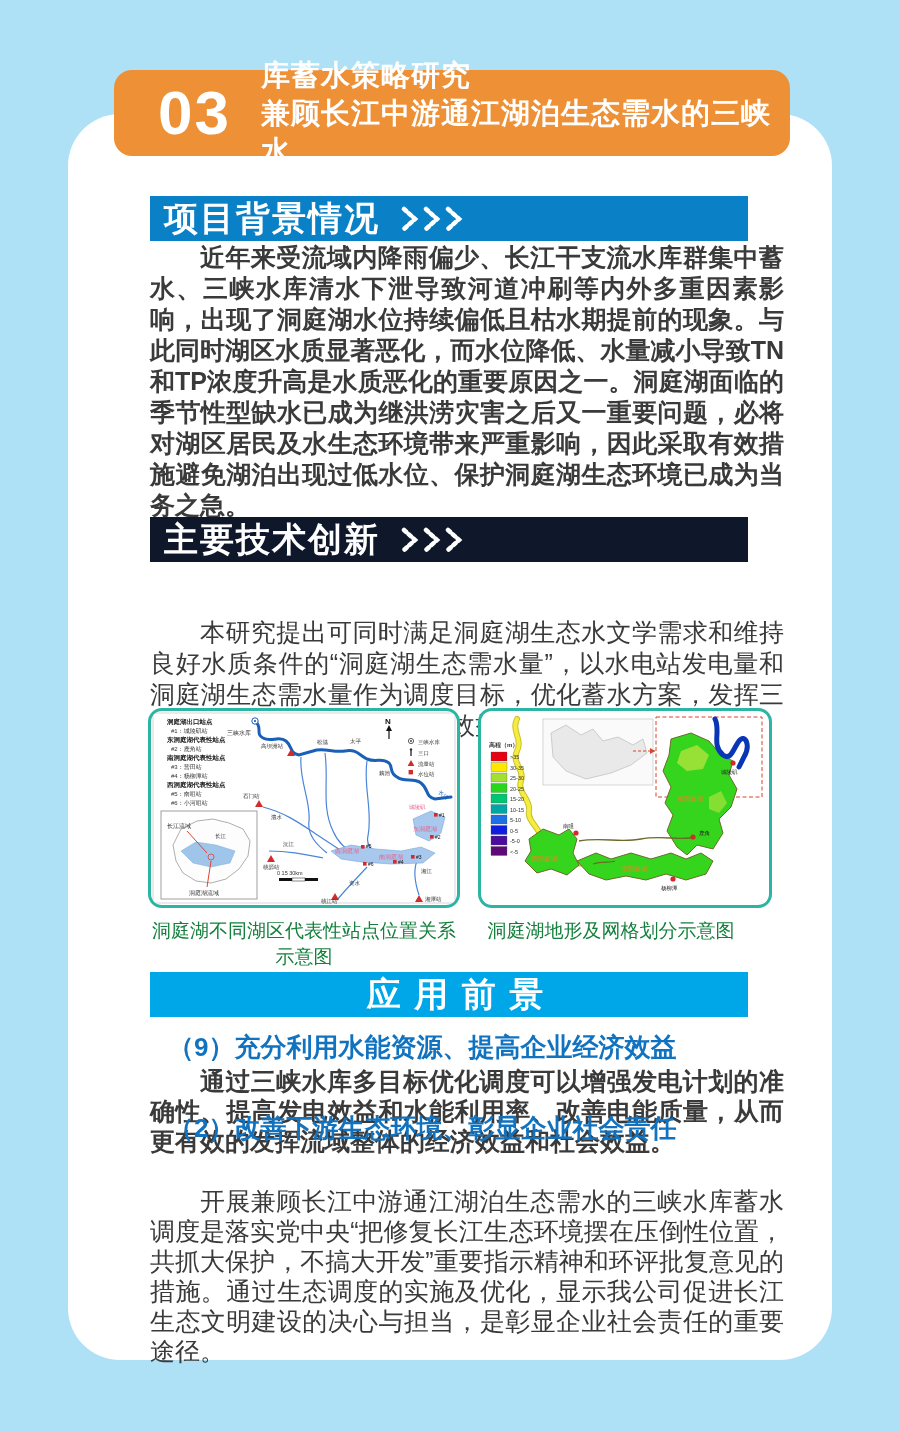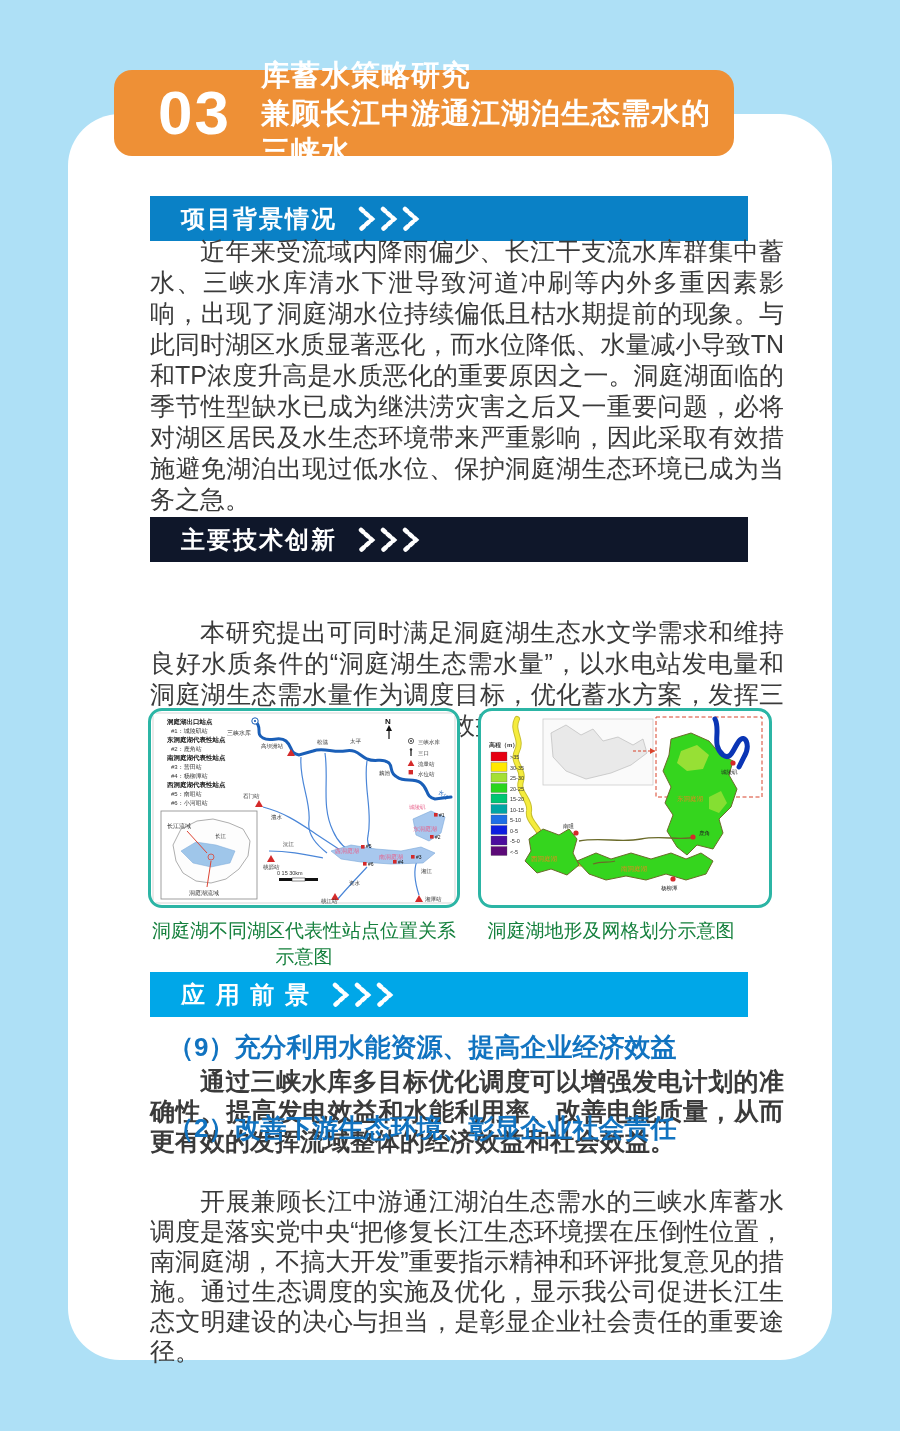--- a/index.html
+++ b/index.html
@@ -8,45 +8,45 @@
     background:#aee0f6;
     position:relative;
     font-family:"Liberation Sans","DejaVu Sans",sans-serif;
     overflow:hidden;
   }
   .card{
     position:absolute;left:68px;top:114px;width:764px;height:1246px;
     background:#ffffff;border-radius:52px;
   }
   .header-box{
-    position:absolute;left:114px;top:70px;width:620px;height:86px;
+    position:absolute;left:114px;top:70px;width:676px;height:86px;
     background:#ee9036;border-radius:18px;
     display:flex;align-items:center;color:#fff;
   }
   .header-number{
     font-size:62px;font-weight:bold;margin-left:44px;letter-spacing:2px;line-height:1;
   }
   .header-title{
     margin-left:30px;font-size:29px;font-weight:bold;line-height:38px;letter-spacing:1px;
   }
   .section-bar{
     position:absolute;left:150px;width:598px;height:45px;
-    display:flex;align-items:center;box-sizing:border-box;padding-left:31px;
-    color:#fff;font-weight:bold;font-size:24px;letter-spacing:2px;
+    display:flex;align-items:center;box-sizing:border-box;padding-left:14px;
+    color:#fff;font-weight:bold;font-size:34px;letter-spacing:2px;
   }
   .bar-background{top:196px;background:#0a81c6;}
   .bar-innovation{top:517px;background:#0f172a;}
-  .bar-application{top:972px;background:#00a7e8;}
+  .bar-application{top:972px;background:#00a7e8;flex-direction:column;}
   .arrows{margin-left:20px;display:flex;align-items:center;}
   .para{
     position:absolute;left:150px;width:634px;
     font-size:25px;line-height:31px;color:#3a3a3a;
     text-align:justify;text-indent:2em;margin:0;
   }
-  .p-background{top:236px;}
+  .p-background{top:242px;font-weight:bold;}
   .p-innovation{top:603px;margin-top:14px;}
   .fig{
     position:absolute;top:708px;height:200px;background:#fff;
     border:3px solid #2cb5a5;border-radius:14px;box-sizing:border-box;overflow:hidden;
   }
   .fig-left{left:148px;width:312px;}
   .fig-right{left:478px;width:294px;}
   .fig svg{display:block;width:100%;height:100%;}
   .caption{
     position:absolute;top:918px;font-size:19px;color:#15803d;text-align:center;margin:0;
@@ -282,13 +282,13 @@
       <polyline points="4,3 15,13 4,23" fill="none" stroke="#ffffff" stroke-width="4.5" stroke-dasharray="3 3.5" stroke-linecap="round"></polyline>
       <polyline points="26,3 37,13 26,23" fill="none" stroke="#ffffff" stroke-width="4.5" stroke-dasharray="3 3.5" stroke-linecap="round"></polyline>
       <polyline points="48,3 59,13 48,23" fill="none" stroke="#ffffff" stroke-width="4.5" stroke-dasharray="3 3.5" stroke-linecap="round"></polyline>
     </svg>
   </span>
 </div>
 
 <p class="item-heading h-item1">（9）充分利用水能资源、提高企业经济效益</p>
 <p class="item-body b-item1">通过三峡水库多目标优化调度可以增强发电计划的准确性、提高发电效益和水能利用率、改善电能质量，从而更有效的发挥流域整体的经济效益和社会效益。</p>
 <p class="item-heading h-item2">（2）改善下游生态环境、彰显企业社会责任</p>
-<p class="item-body b-item2">开展兼顾长江中游通江湖泊生态需水的三峡水库蓄水调度是落实党中央“把修复长江生态环境摆在压倒性位置，南洞庭湖，不搞大开发”重要指示精神和环评批复意见的措施。通过生态调度的实施及优化，显示我公司促进长江生态文明建设的决心与担当，是彰显企业社会责任的重要途径。</p>
+<p class="item-body b-item2">开展兼顾长江中游通江湖泊生态需水的三峡水库蓄水调度是落实党中央“把修复长江生态环境摆在压倒性位置，共抓大保护，不搞大开发”重要指示精神和环评批复意见的措施。通过生态调度的实施及优化，显示我公司促进长江生态文明建设的决心与担当，是彰显企业社会责任的重要途径。</p>
 
 </body></html>

